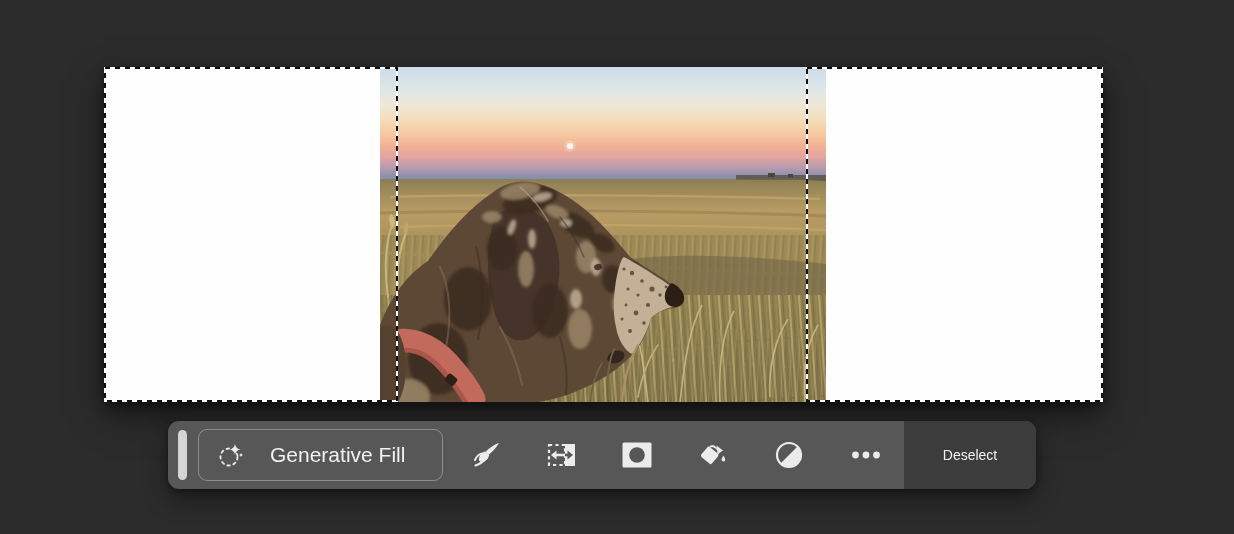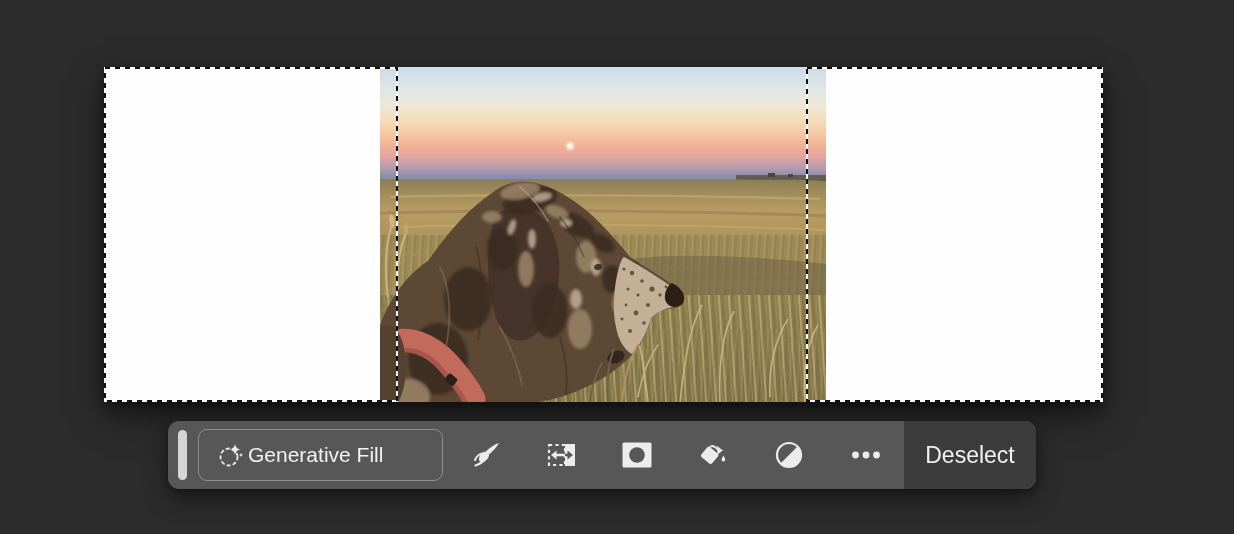--- a/index.html
+++ b/index.html
@@ -20,34 +20,34 @@
     background:#575757;border-radius:11px;
     box-shadow:0 10px 24px rgba(0,0,0,.45),0 2px 6px rgba(0,0,0,.3);
   }
   .handle{
     position:absolute;left:10px;top:9px;width:9px;height:50px;
     border-radius:5px;background:#d5d5d5;cursor:grab;
   }
   .genfill{
     position:absolute;left:30px;top:8px;width:245px;height:52px;
     border-radius:9px;border:1.5px solid #8d8d8d;background:transparent;
-    display:flex;align-items:center;gap:4px;padding:0 0 0 18px;
+    display:flex;align-items:center;gap:26px;padding:0 0 0 18px;
     color:#f1f1f1;font-size:21px;font-weight:500;font-family:inherit;
     cursor:pointer;box-sizing:border-box;white-space:nowrap;
   }
   .tool{
     position:absolute;top:12px;width:44px;height:44px;
     display:flex;align-items:center;justify-content:center;
     background:transparent;border:none;padding:0;cursor:pointer;
   }
   .t1{left:297px}.t2{left:372px}.t3{left:447px}.t4{left:523px}.t5{left:599px}.t6{left:676px}
   .deselect{
     position:absolute;left:736px;top:0;width:132px;height:68px;
     border:none;border-radius:0 11px 11px 0;background:#3c3c3c;
-    color:#f1f1f1;font-size:23px;font-weight:500;font-family:inherit;cursor:pointer;
+    color:#f1f1f1;font-size:14px;font-weight:500;font-family:inherit;cursor:pointer;
   }
 </style>
 </head>
 <body>
 
 <div class="canvas">
 
   <div class="photo">
     <svg width="446" height="335" viewBox="0 0 446 335" xmlns="http://www.w3.org/2000/svg">
       <defs>

